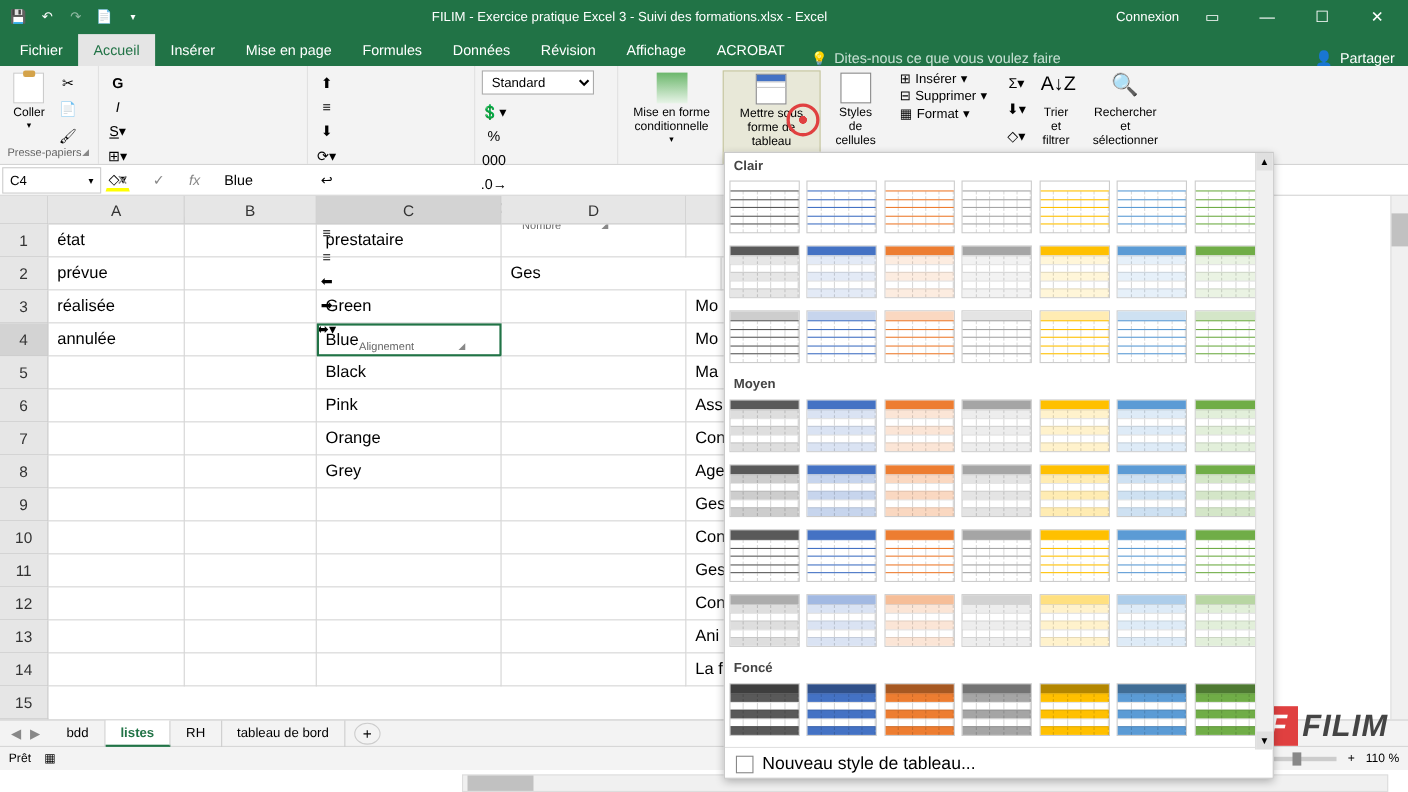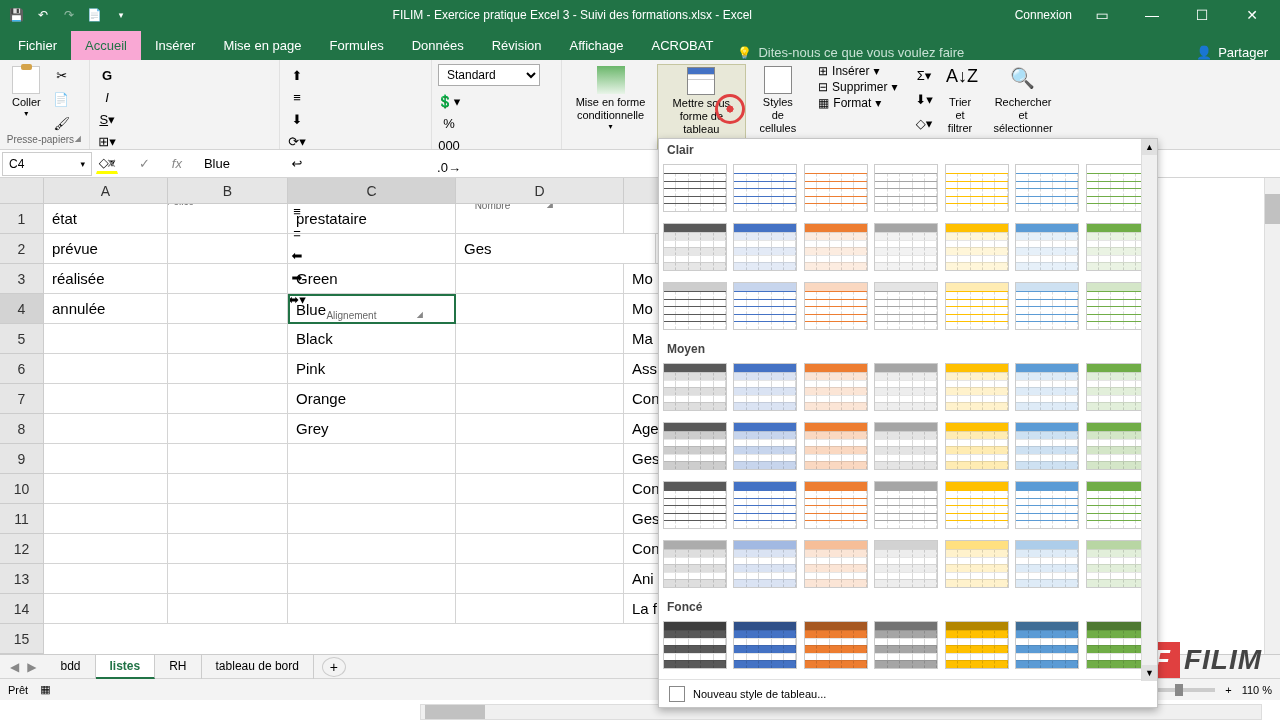--- a/index.html
+++ b/index.html
@@ -9,21 +9,21 @@
 .titlebar { background: #217346; height: 30px; display: flex; align-items: center; color: #fff; font-size: 12px; }
 .titlebar-left { display: flex; align-items: center; gap: 8px; padding-left: 8px; }
 .titlebar-center { flex: 1; text-align: center; }
 .titlebar-right { display: flex; align-items: center; gap: 10px; padding-right: 8px; }
 .tb-icon { width: 18px; height: 18px; display: inline-flex; align-items: center; justify-content: center; }
 .win-btn { width: 40px; height: 30px; display: flex; align-items: center; justify-content: center; font-size: 14px; }
 
 
 .ribbon-tabs { background: #217346; height: 30px; display: flex; align-items: flex-end; padding-left: 4px; }
 .rtab { padding: 7px 14px; color: #fff; font-size: 13px; cursor: pointer; }
-.rtab.active { background: #f9a8d4; color: #217346; }
+.rtab.active { background: #e5e5e5; color: #217346; }
 .tell-me { margin-left: 10px; color: #c7e1d4; font-size: 13px; display: flex; align-items: center; gap: 6px; }
 .tell-me .bulb { font-size: 12px; }
 .share { margin-left: auto; margin-right: 12px; color: #fff; font-size: 13px; display: flex; align-items: center; gap: 6px; }
 
 
 .ribbon { background: #f3f3f3; height: 90px; display: flex; border-bottom: 1px solid #d4d4d4; }
 .rgroup { border-right: 1px solid #e1e1e1; padding: 4px 6px 2px; display: flex; flex-direction: column; justify-content: space-between; }
 .rgroup-content { display: flex; gap: 4px; align-items: flex-start; }
 .rgroup-label { font-size: 10px; color: #666; text-align: center; padding-bottom: 2px; }
 .rgroup-label .launcher { float: right; font-size: 8px; color: #888; margin-right: 2px; }
@@ -41,21 +41,21 @@
 
 .gallery { position: absolute; left: 658px; top: 138px; width: 500px; background: #fff; border: 1px solid #c5c5c5; box-shadow: 0 3px 8px rgba(0,0,0,0.3); z-index: 100; max-height: 570px; }
 .gallery-scroll { overflow-y: auto; max-height: 540px; }
 .gallery-section { padding: 4px 8px; font-size: 12px; font-weight: 600; color: #444; }
 .gallery-grid { display: grid; grid-template-columns: repeat(7, 1fr); gap: 3px; padding: 3px 4px 8px; }
 .style-swatch { width: 64px; height: 48px; border: 1px solid #ccc; cursor: pointer; position: relative; }
 .swatch-header { height: 8px; width: 100%; }
 .swatch-rows { display: flex; flex-direction: column; height: calc(100% - 8px); }
 .swatch-row { flex: 1; border-top: 1px solid rgba(0,0,0,0.1); display: flex; }
 .swatch-row .cell-line { flex: 1; border-right: 1px dashed rgba(0,0,0,0.15); }
-.gallery-footer { border-top: 1px solid #e1e1e1; padding: 6px 10px; font-size: 11px; display: flex; align-items: center; gap: 8px; }
+.gallery-footer { border-top: 1px solid #e1e1e1; padding: 6px 10px; font-size: 16px; display: flex; align-items: center; gap: 8px; }
 .gallery-footer .icon-box { width: 16px; height: 16px; border: 1px solid #888; }
 .gallery-scrollbar { position: absolute; right: 0; top: 0; bottom: 26px; width: 16px; background: #f0f0f0; border-left: 1px solid #ddd; }
 .gallery-sb-btn { height: 16px; background: #e0e0e0; display: flex; align-items: center; justify-content: center; font-size: 9px; }
 
 
 .formula-bar { height: 28px; display: flex; align-items: center; border-bottom: 1px solid #d4d4d4; padding: 0 2px; }
 .name-box { width: 90px; border: 1px solid #ccc; font-size: 12px; padding: 4px 6px; display: flex; justify-content: space-between; align-items: center; }
 .fx-area { display: flex; align-items: center; gap: 10px; padding: 0 8px; }
 .fx-btn { color: #888; font-size: 13px; padding: 0 6px; }
 .formula-input { flex: 1; font-size: 13px; padding: 4px 8px; }

